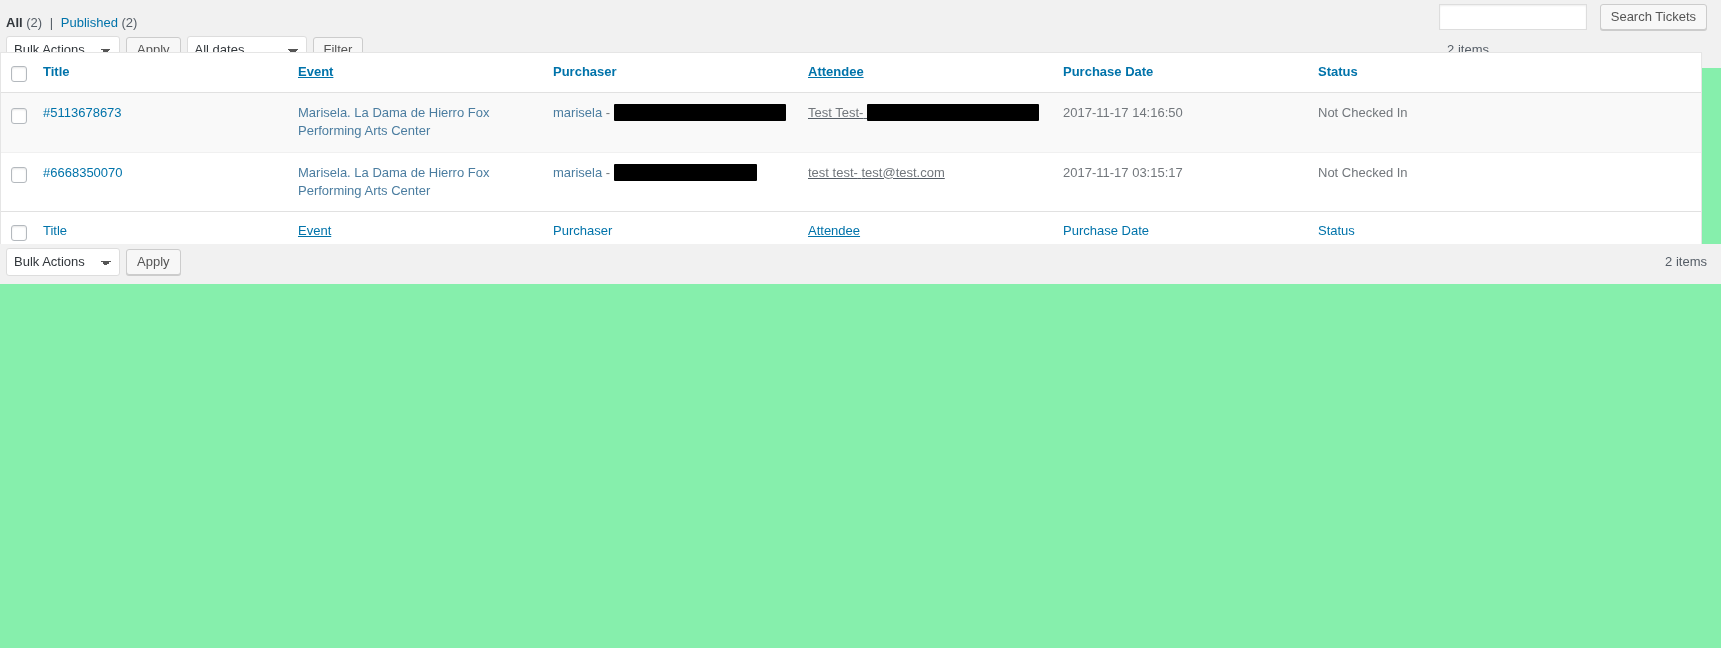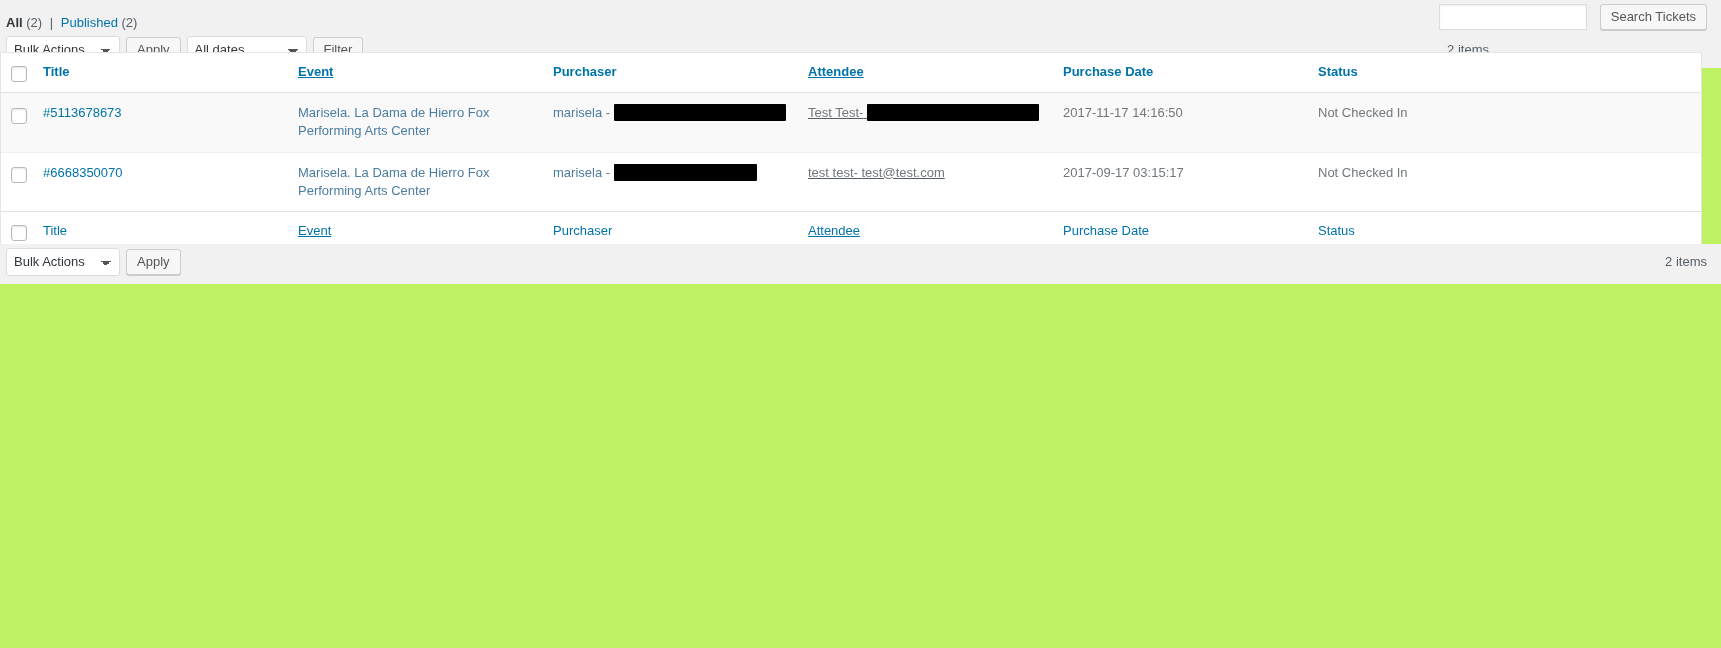--- a/index.html
+++ b/index.html
@@ -10,21 +10,21 @@
     background: #ffffff;
     font-family: "Liberation Sans", sans-serif;
     font-size: 13px;
     color: #32373c;
   }
   #screen {
     position: relative;
     width: 1721px;
     height: 648px;
     overflow: hidden;
-    background: #bef264;
+    background: #86efac;
     padding-left: 48px;
   }
   
   .top-band {
     position: absolute;
     left: 0; top: 0;
     width: 1721px;
     height: 68px;
     background: #f1f1f1;
   }
@@ -336,21 +336,21 @@
         <td class="col-purchaser">
           <a class="purchaser-name" href="#">marisela</a>
           <span class="attendee-text">-</span>
           <span class="redacted r2"></span>
         </td>
         <td class="col-attendee">
           <span class="attendee-text">test test-</span>
           <span class="attendee-text">test@test.com</span>
         </td>
         <td class="col-date">
-          <span class="date-text">2017-09-17 03:15:17</span>
+          <span class="date-text">2017-11-17 03:15:17</span>
         </td>
         <td class="col-status">
           <span class="status-text">Not Checked In</span>
         </td>
       </tr>
     </tbody>
     <tfoot>
       <tr>
         <th class="col-cb">
           <span class="cb-box"></span>

